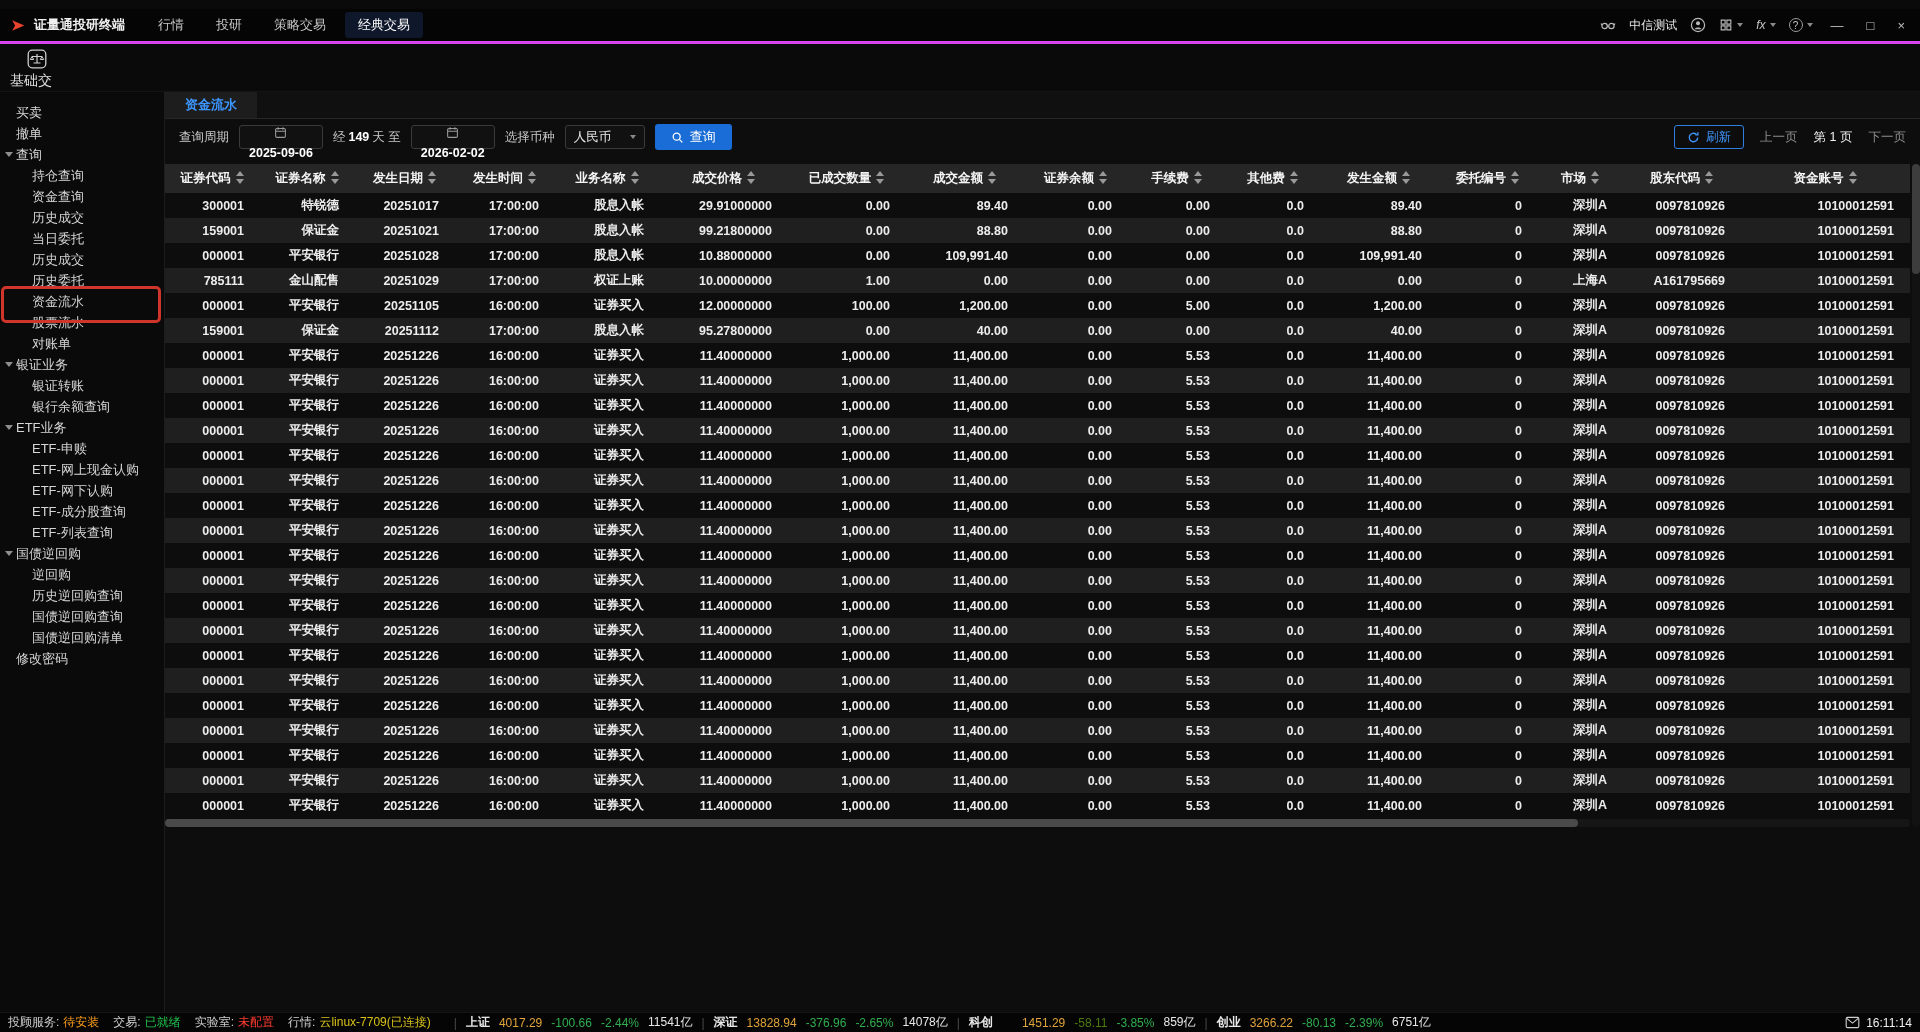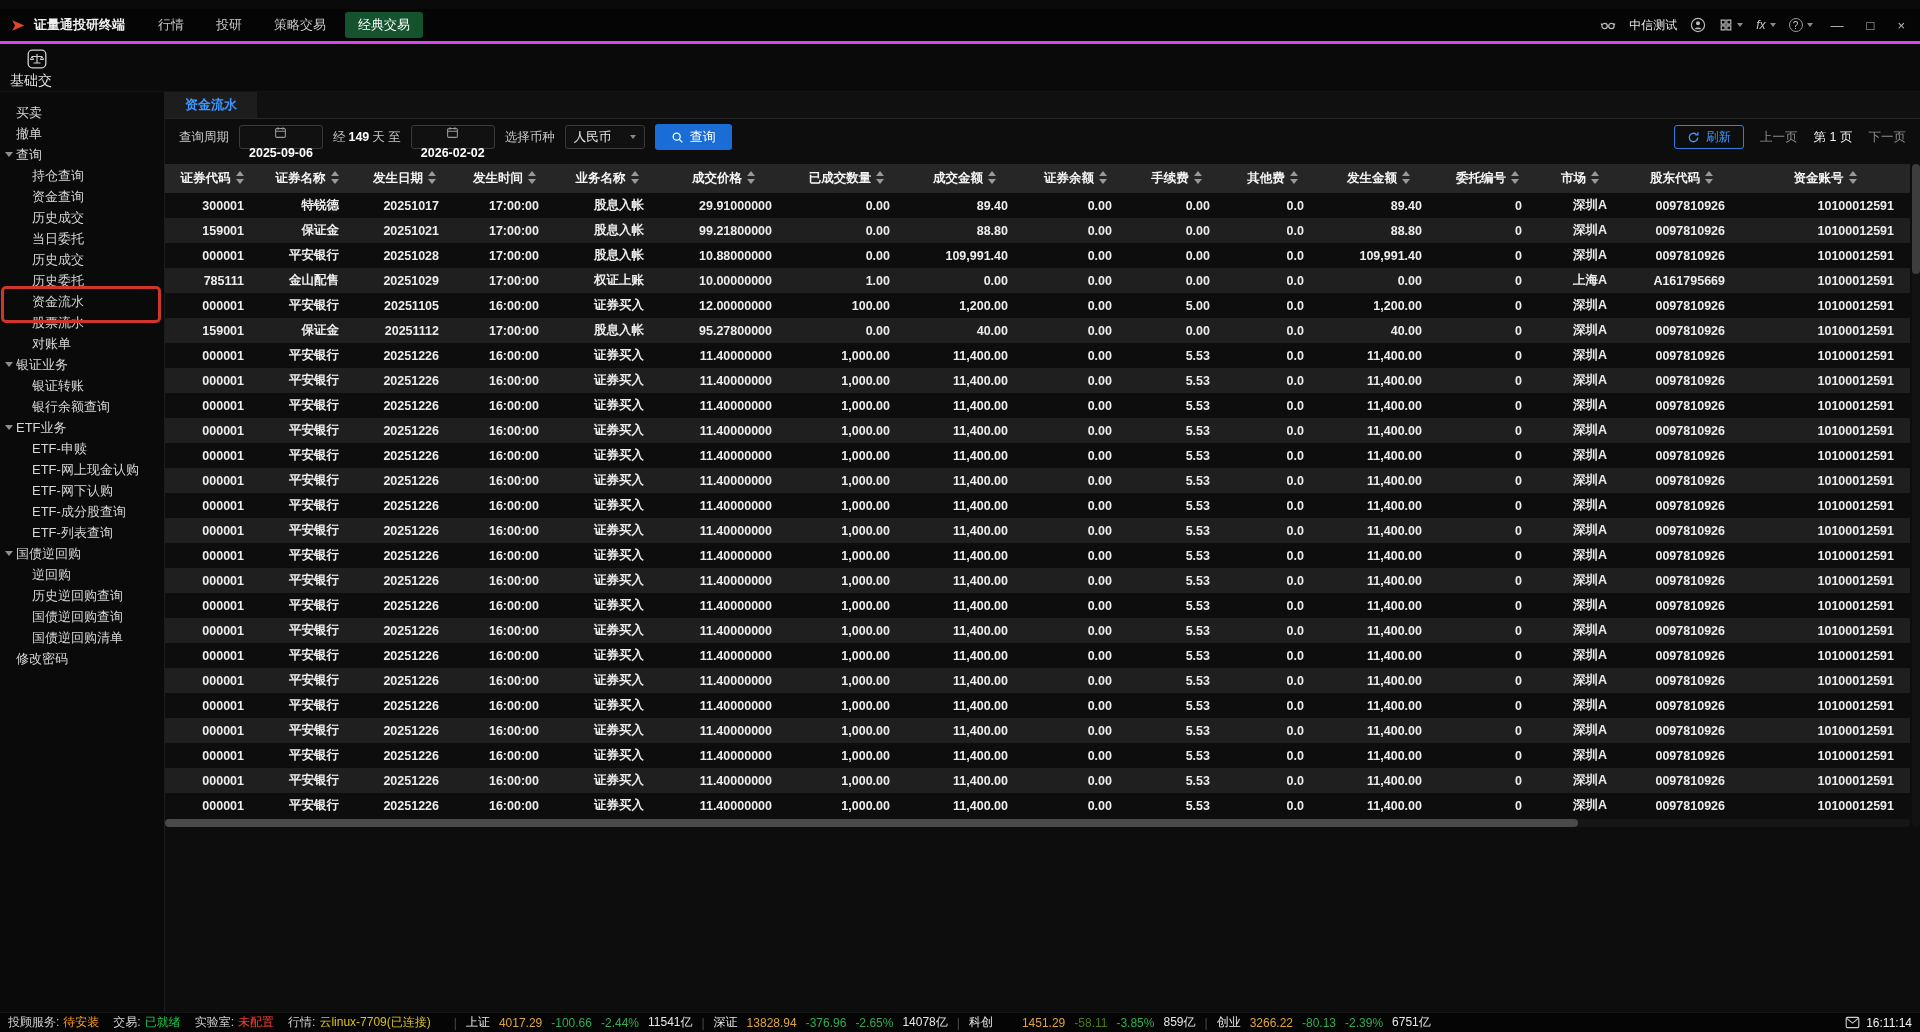--- a/index.html
+++ b/index.html
@@ -6,21 +6,21 @@
 html,body{width:1920px;height:1032px;overflow:hidden;background:#000;}
 body{font-family:"Liberation Sans","DejaVu Sans",sans-serif;}
 .app{width:1920px;height:1032px;display:flex;flex-direction:column;background:#0a0a0a;color:#ddd;}
 
 
 .titlebar{height:28px;flex:0 0 28px;background:#050505;display:flex;align-items:center;padding:16px 10px;border-bottom:3px solid #d946ef;margin-top:9px;}
 .tb-left{display:flex;align-items:center;}
 .logo{width:17px;height:17px;margin-right:7px;}
 .app-title{font-size:13px;font-weight:bold;color:#f0f0f0;margin-right:20px;white-space:nowrap;}
 .menu-item{font-size:13px;color:#c8c8c8;padding:4px 13px;border-radius:3px;cursor:default;white-space:nowrap;}
-.menu-item.active{background:#14532d;color:#fff;}
+.menu-item.active{background:#0f172a;color:#fff;}
 .tb-right{margin-left:auto;display:flex;align-items:center;gap:13px;color:#b9b9b9;font-size:12px;}
 .tbr-group{display:flex;align-items:center;gap:4px;}
 .caret{width:0;height:0;border-left:3.5px solid transparent;border-right:3.5px solid transparent;border-top:4px solid #8a8a8a;}
 .fx{font-style:italic;font-size:12px;color:#c5c5c5;}
 .help-circle{display:inline-flex;align-items:center;justify-content:center;width:14px;height:14px;border:1px solid #9a9a9a;border-radius:50%;font-size:10px;color:#c5c5c5;}
 .win-btn{font-size:13px;color:#c0c0c0;padding:0 5px;cursor:default;}
 
 
 .toolbar{height:48px;flex:0 0 48px;background:#0a0a0a;display:flex;align-items:flex-start;padding:5px 0 0 10px;border-bottom:1px solid #141414;}
 .rail-item{display:flex;flex-direction:column;align-items:center;gap:3px;font-size:14px;color:#e0e0e0;width:54px;cursor:default;}
@@ -66,21 +66,21 @@
 .vscroll .thumb{width:8px;height:110px;background:#3d3d3d;border-radius:4px;}
 .filler{flex:1;background:#0d0d0d;}
 
 
 .statusbar{height:20px;flex:0 0 20px;background:#050505;display:flex;align-items:center;padding:0 8px;font-size:12px;border-top:1px solid #151515;white-space:nowrap;}
 .svc{display:inline-flex;gap:4px;margin-right:14px;}
 .svc-label{color:#cfcfcf;}
 .indices{display:flex;align-items:center;}
 .sep{color:#4a4a4a;margin:0 9px;}
 .idx{display:inline-flex;gap:9px;align-items:center;}
-.idx-name{color:#e8e8e8;}
+.idx-name{color:#e8e8e8;font-weight:bold;}
 .idx-turn{color:#e8e8e8;}
 .sb-right{margin-left:auto;display:flex;align-items:center;gap:6px;color:#cfcfcf;}
 .time{color:#f0f0f0;}
 svg{display:block;}
 </style>
 </head>
 <body>
 
 <div class="app">
 

